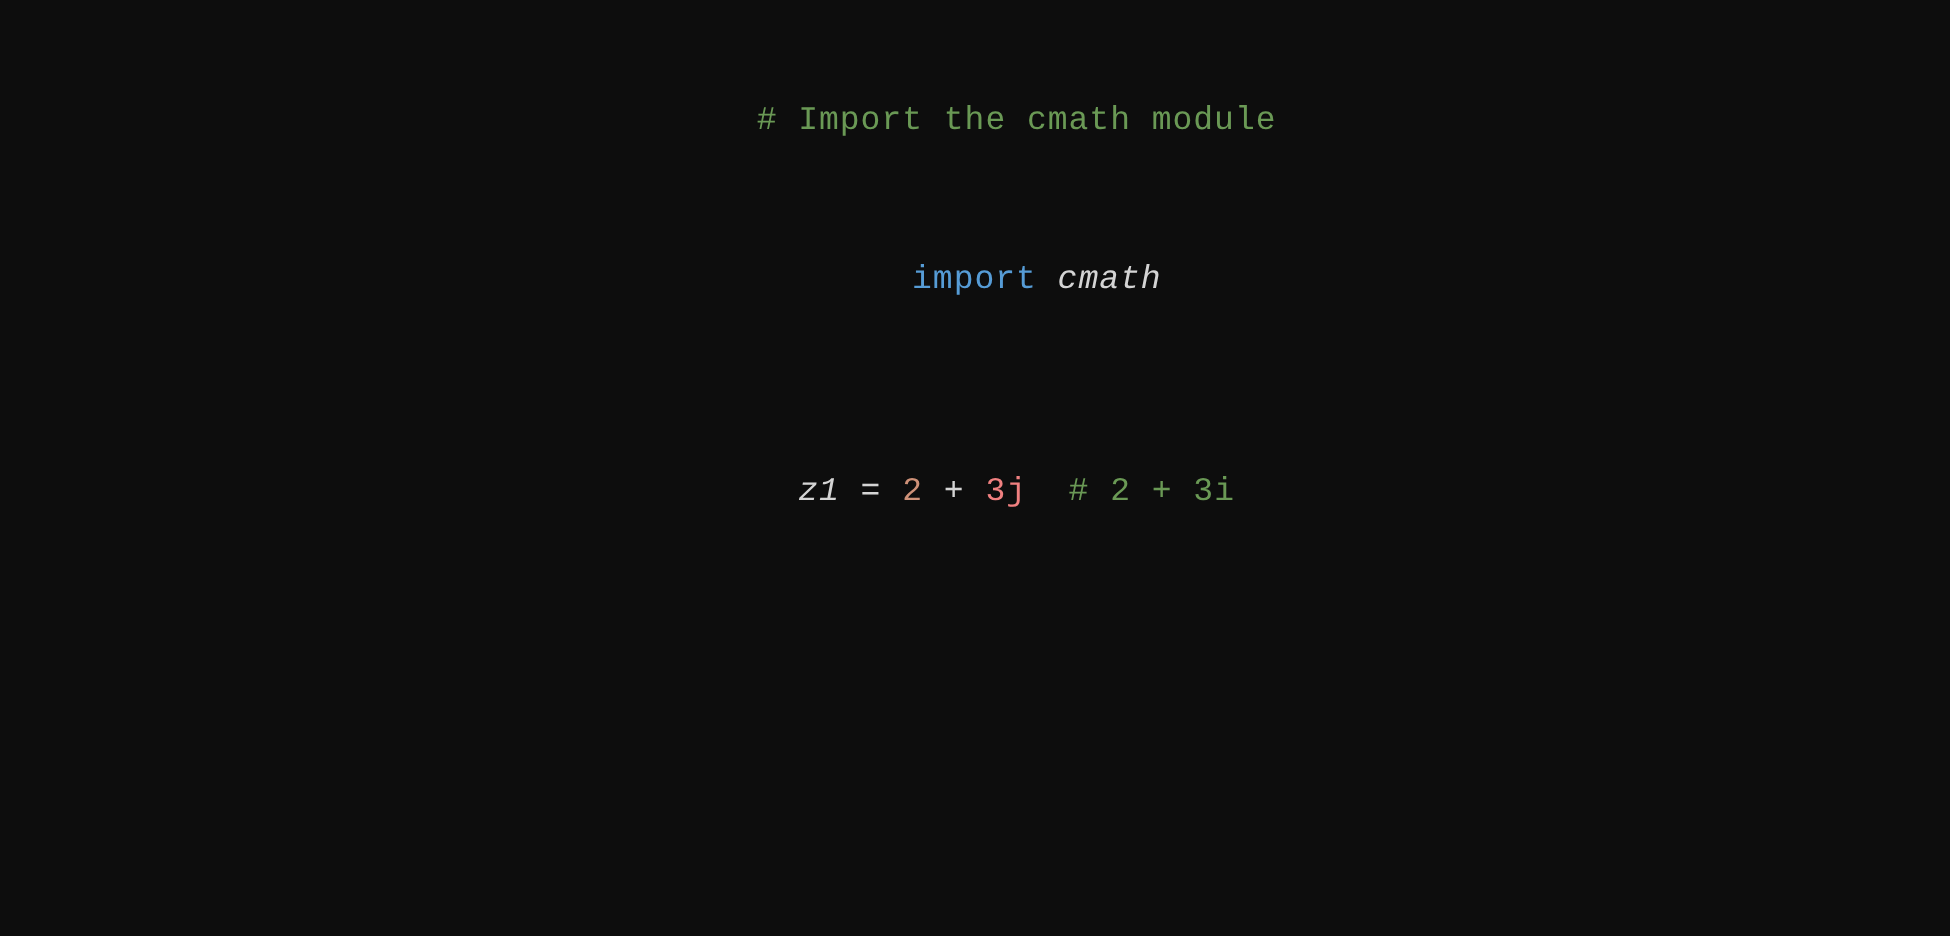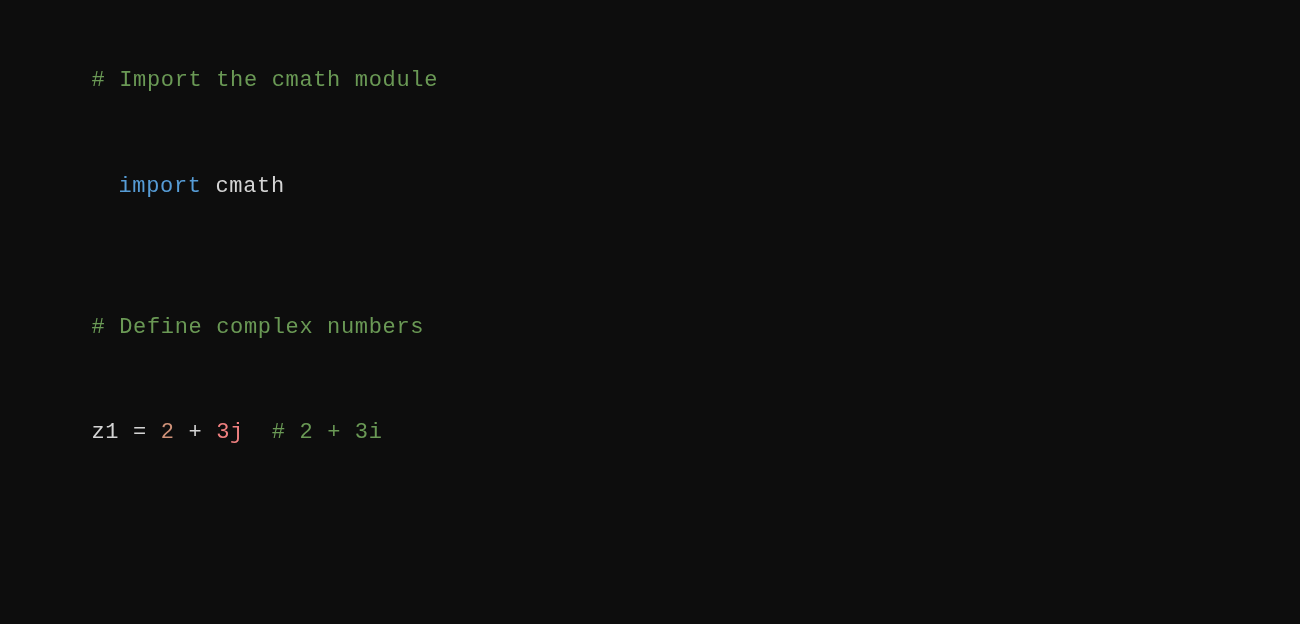--- a/index.html
+++ b/index.html
@@ -22,52 +22,50 @@
       background-color: #0d0d0d;
       width: 1300px;
       height: 624px;
       padding: 28px 36px;
     }
 
     .line {
       display: block;
       white-space: pre;
       letter-spacing: 0.03em;
+      text-align: center;
     }
 
     .blank-line {
       display: block;
       height: 1.6em;
     }
 
     
     .c-comment   { color: #6a9955; }   
     .c-keyword   { color: #569cd6; margin-left: 27px; }   
-    .c-default   { color: #d4d4d4; }   
+    .c-default   { color: #d4d4d4; font-style: italic; }   
     .c-number    { color: #ce9178; }   
     .c-imaginary { color: #f08080; }   
   </style>
 </head>
 <body>
 
 <div class="code-editor">
 
   <div class="line">
     <span class="c-comment"># Import the cmath module</span>
   </div>
 
   <div class="line">
     <span class="c-keyword">import</span><span class="c-default"> cmath</span>
   </div>
 
   <div class="blank-line"></div>
 
-  <div class="line">
-    <span class="c-comment"># Define complex numbers</span>
-  </div>
 
   <div class="line">
     <span class="c-default">z1 = </span><span class="c-number">2</span><span class="c-default"> + </span><span class="c-imaginary">3j</span><span class="c-comment">  # 2 + 3i</span>
   </div>
 
 
   <div class="blank-line"></div>
 
 </div>
 

